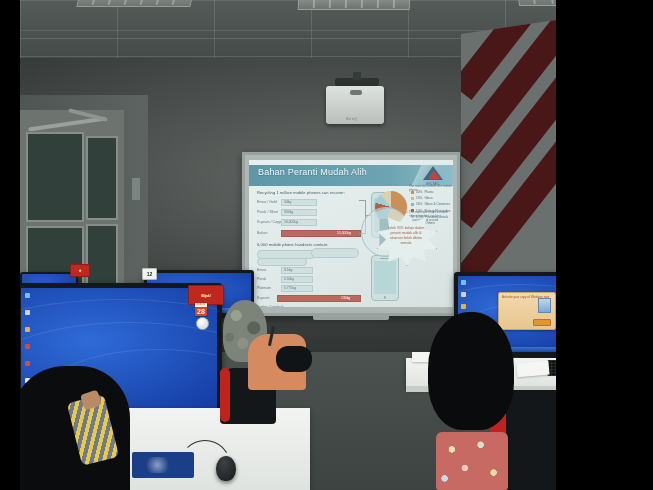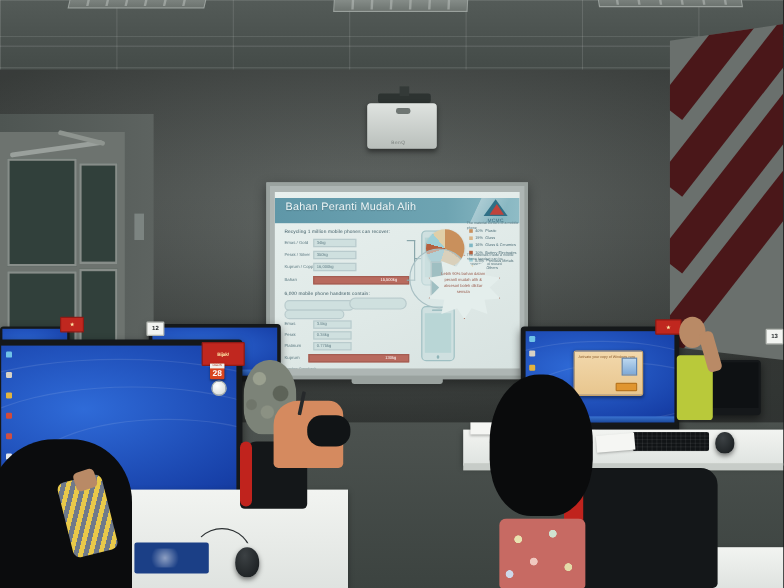--- a/index.html
+++ b/index.html
@@ -1,19 +1,19 @@
 <!DOCTYPE html>
 <html><head>
 <meta charset="utf-8">
 <style>
   html,body{margin:0;padding:0;background:#000;}
   body{font-family:"Liberation Sans",sans-serif;}
 
-  #scene{position:relative;width:653px;height:490px;overflow:hidden;
-         background:#3a3f3d;}
+  #scene{position:relative;width:536px;height:490px;overflow:hidden;
+         background:#3a3f3d;margin-left:20px;}
 
   
   .ceiling{position:absolute;left:0;top:0;width:653px;height:62px;
     background:linear-gradient(#545b58,#4a514e 55%,#434a47);}
   .ceil-grid{position:absolute;left:0;top:0;width:100%;height:100%;
     background-image:
       linear-gradient(90deg,rgba(255,255,255,.12) 1px,transparent 1px),
       linear-gradient(rgba(255,255,255,.10) 1px,transparent 1px);
     background-size:97px 100%,100% 30px;}
   .ceil-tileline{position:absolute;height:1px;background:rgba(255,255,255,.13);}

